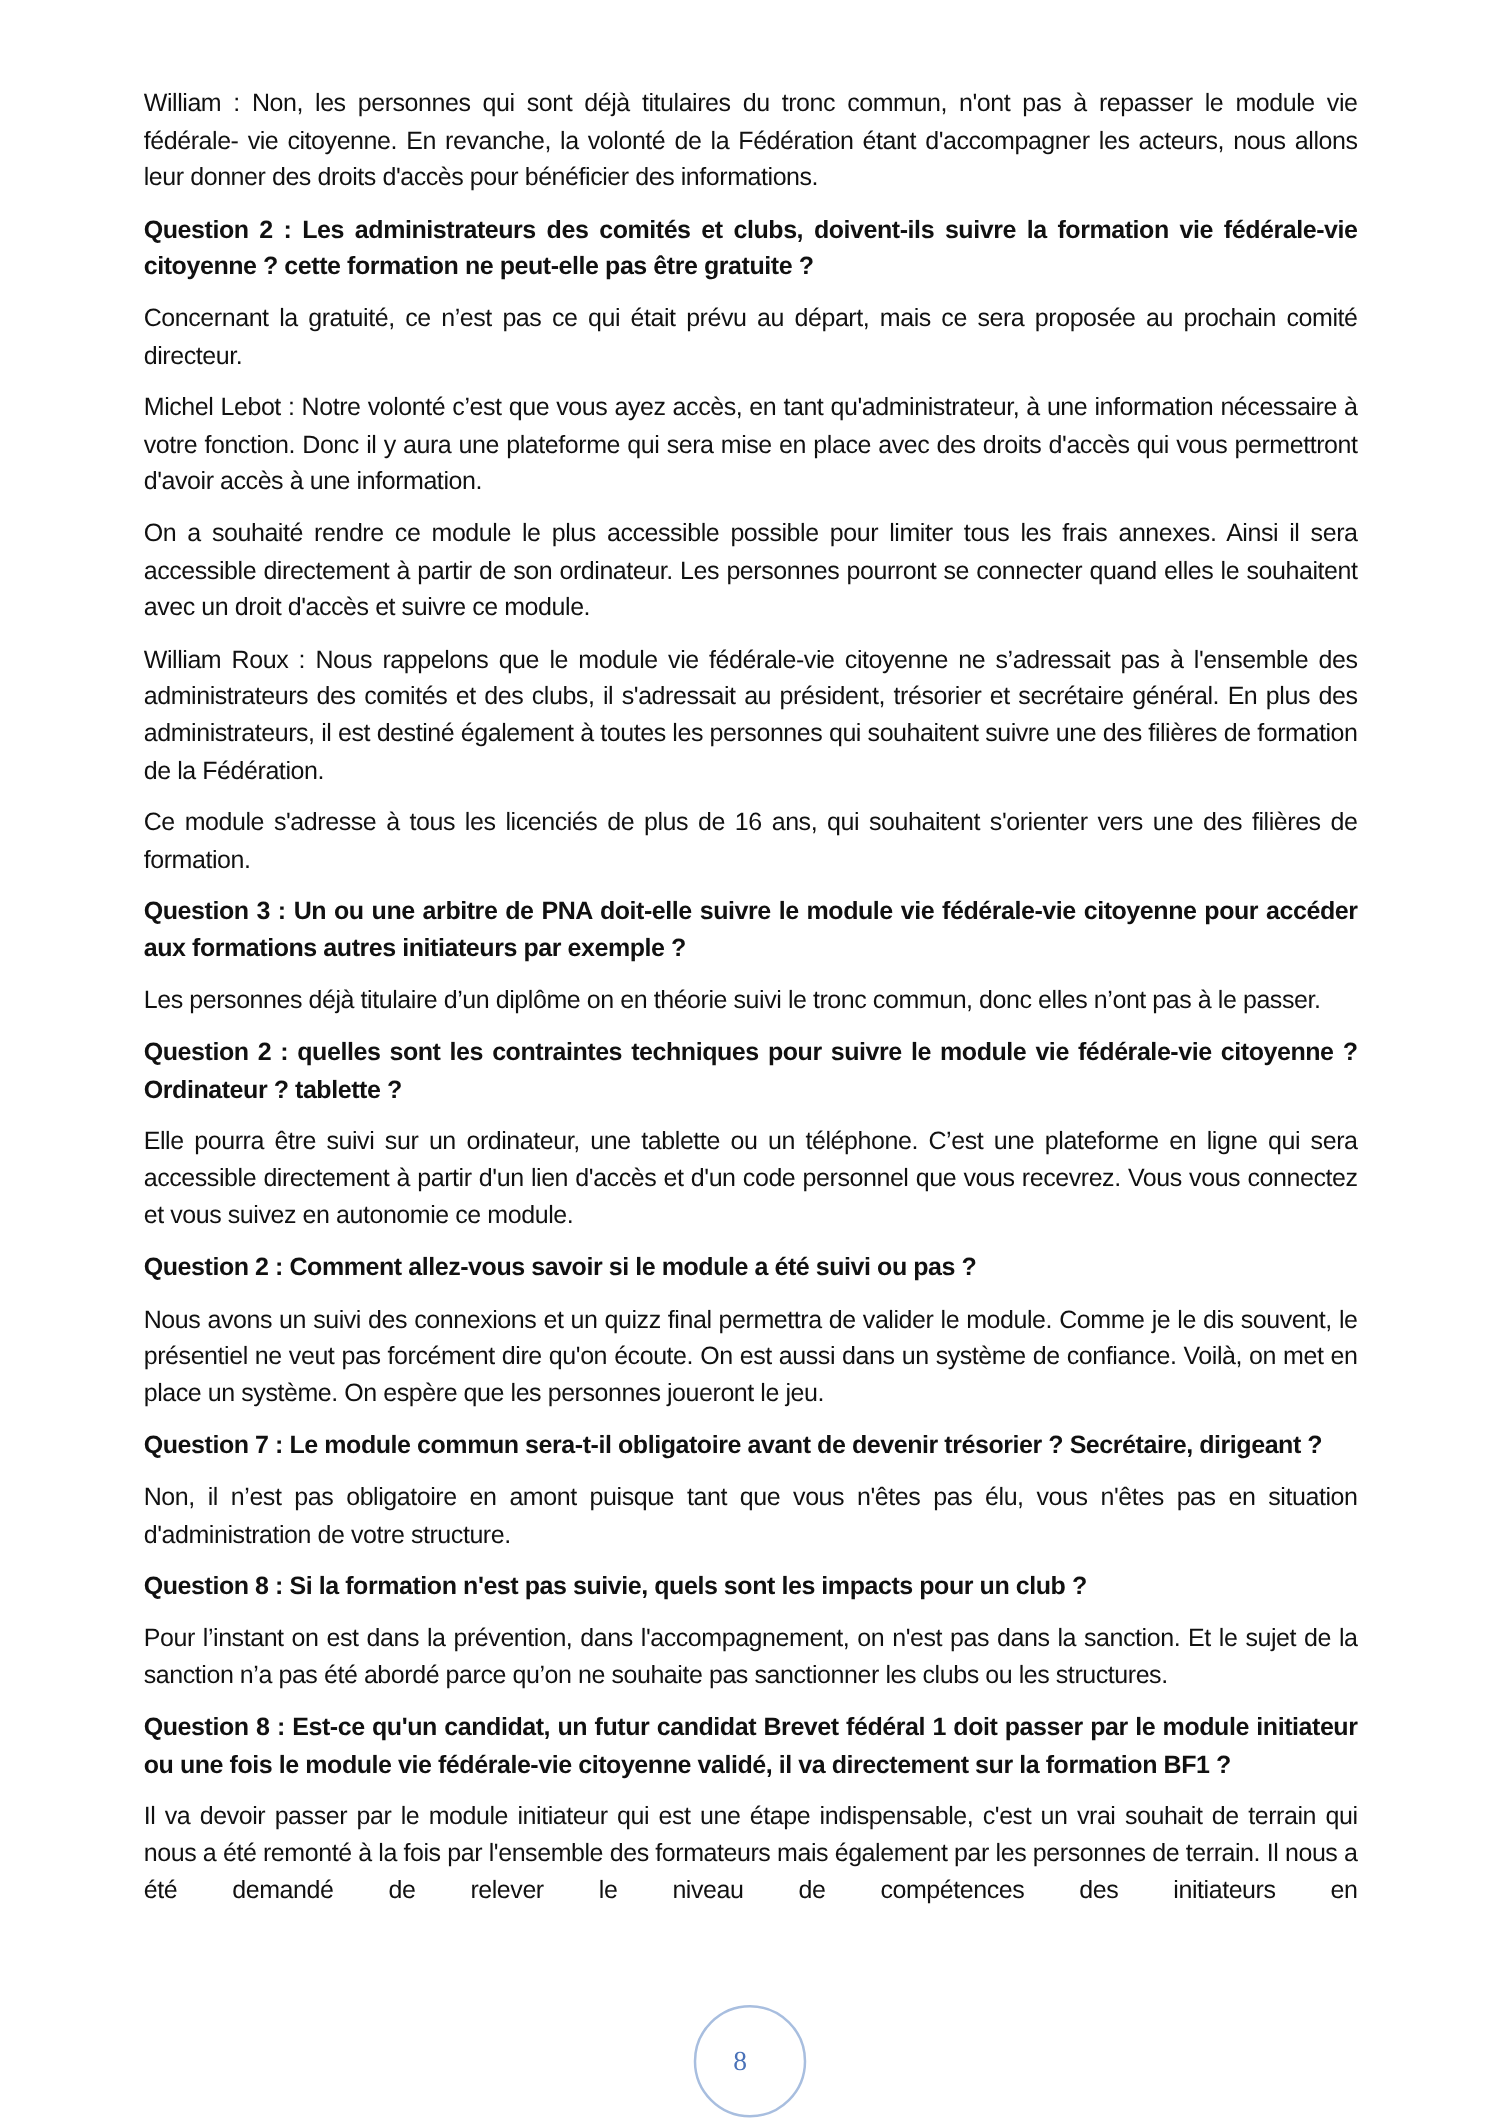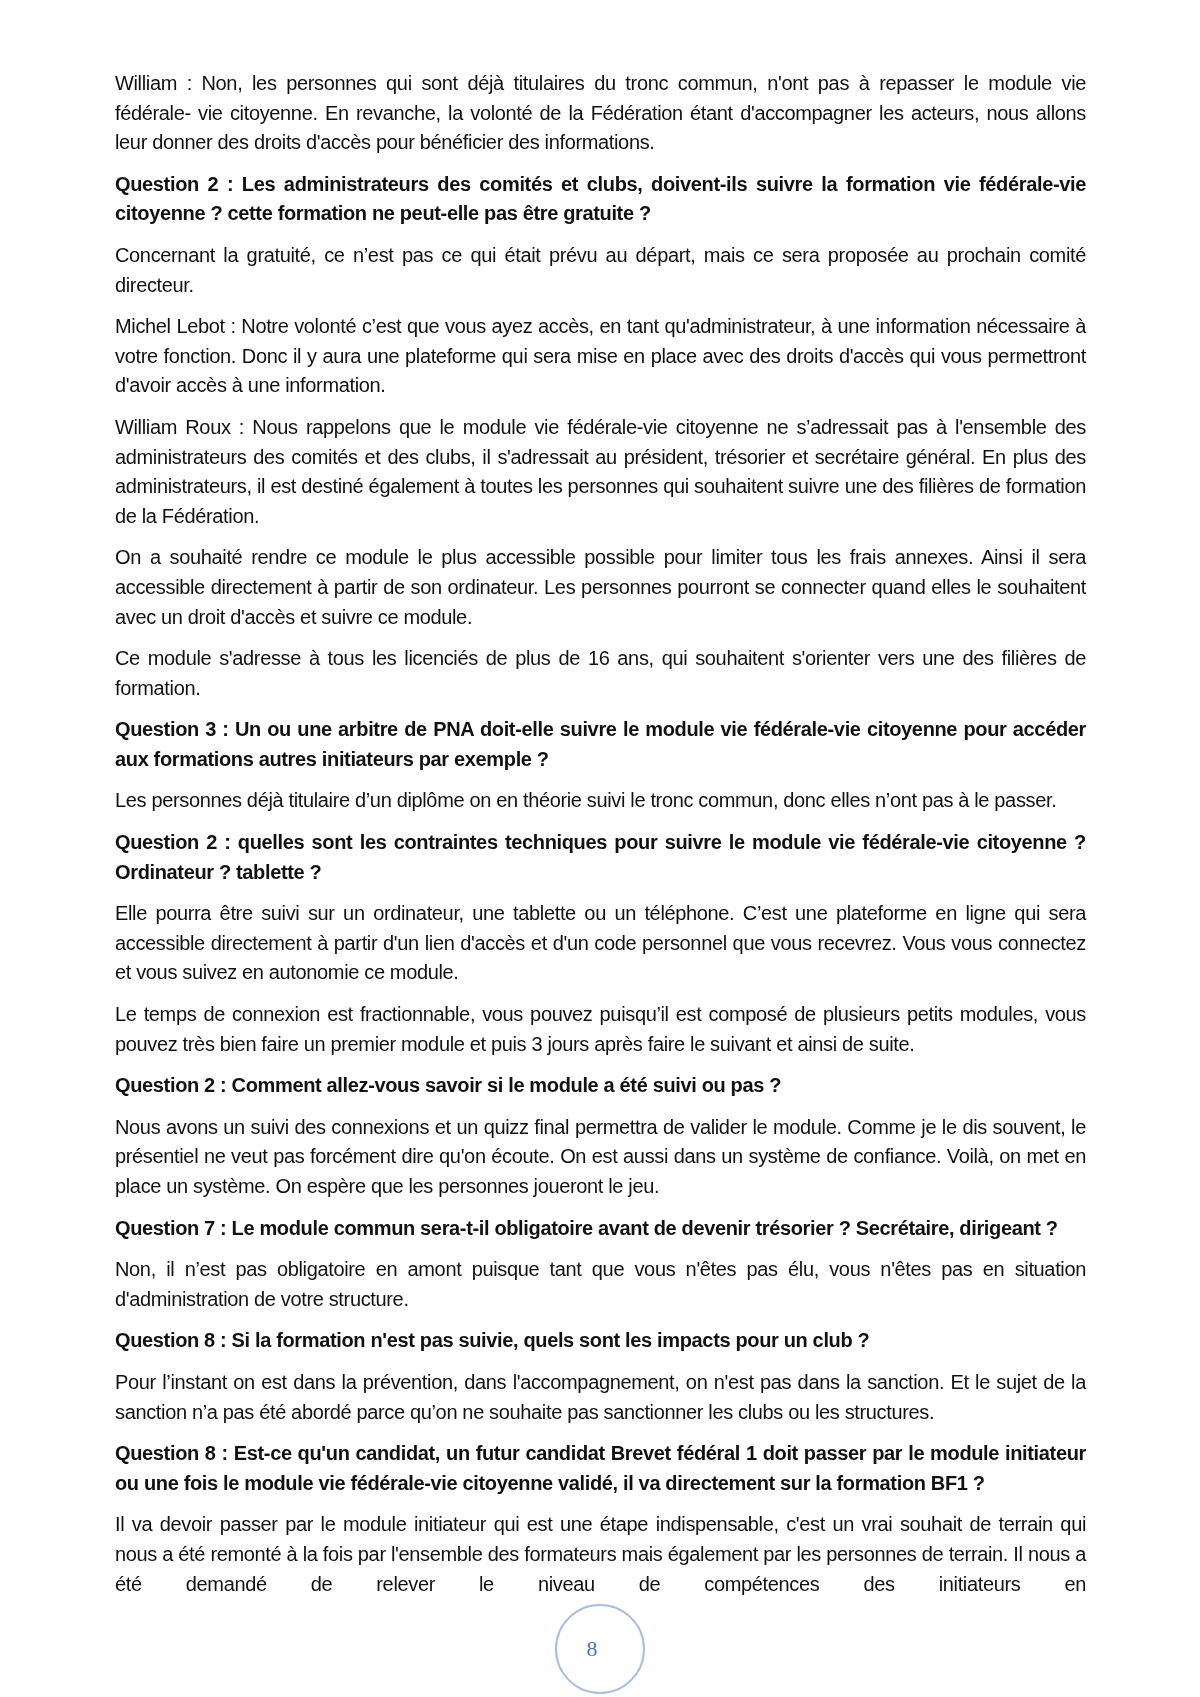--- a/index.html
+++ b/index.html
@@ -42,28 +42,27 @@
   }
 </style>
 </head>
 <body>
 
 <div class="page">
   <p>William : Non, les personnes qui sont déjà titulaires du tronc commun, n'ont pas à repasser le module vie fédérale- vie citoyenne. En revanche, la volonté de la Fédération étant d'accompagner les acteurs, nous allons leur donner des droits d'accès pour bénéficier des informations.</p>
   <p class="q">Question 2 : Les administrateurs des comités et clubs, doivent-ils suivre la formation vie fédérale-vie citoyenne ? cette formation ne peut-elle pas être gratuite ?</p>
   <p>Concernant la gratuité, ce n’est pas ce qui était prévu au départ, mais ce sera proposée au prochain comité directeur.</p>
   <p>Michel Lebot : Notre volonté c’est que vous ayez accès, en tant qu'administrateur, à une information nécessaire à votre fonction. Donc il y aura une plateforme qui sera mise en place avec des droits d'accès qui vous permettront d'avoir accès à une information.</p>
+  <p>On a souhaité rendre ce module le plus accessible possible pour limiter tous les frais annexes. Ainsi il sera accessible directement à partir de son ordinateur. Les personnes pourront se connecter quand elles le souhaitent avec un droit d'accès et suivre ce module.</p>
   <p>William Roux : Nous rappelons que le module vie fédérale-vie citoyenne ne s’adressait pas à l'ensemble des administrateurs des comités et des clubs, il s'adressait au président, trésorier et secrétaire général. En plus des administrateurs, il est destiné également à toutes les personnes qui souhaitent suivre une des filières de formation de la Fédération.</p>
-  <p>On a souhaité rendre ce module le plus accessible possible pour limiter tous les frais annexes. Ainsi il sera accessible directement à partir de son ordinateur. Les personnes pourront se connecter quand elles le souhaitent avec un droit d'accès et suivre ce module.</p>
   <p>Ce module s'adresse à tous les licenciés de plus de 16 ans, qui souhaitent s'orienter vers une des filières de formation.</p>
   <p class="q">Question 3 : Un ou une arbitre de PNA doit-elle suivre le module vie fédérale-vie citoyenne pour accéder aux formations autres initiateurs par exemple ?</p>
   <p>Les personnes déjà titulaire d’un diplôme on en théorie suivi le tronc commun, donc elles n’ont pas à le passer.</p>
   <p class="q">Question 2 : quelles sont les contraintes techniques pour suivre le module vie fédérale-vie citoyenne ? Ordinateur ? tablette ?</p>
   <p>Elle pourra être suivi sur un ordinateur, une tablette ou un téléphone. C’est une plateforme en ligne qui sera accessible directement à partir d'un lien d'accès et d'un code personnel que vous recevrez. Vous vous connectez et vous suivez en autonomie ce module.</p>
-  <p>Le temps de connexion est fractionnable, vous pouvez puisqu’il est composé de plusieurs petits modules, vous pouvez très bien faire un premier module et puis 3 jours après faire le suivant et ainsi de suite.</p>
   <p class="q">Question 2 : Comment allez-vous savoir si le module a été suivi ou pas ?</p>
   <p>Nous avons un suivi des connexions et un quizz final permettra de valider le module. Comme je le dis souvent, le présentiel ne veut pas forcément dire qu'on écoute. On est aussi dans un système de confiance. Voilà, on met en place un système. On espère que les personnes joueront le jeu.</p>
   <p class="q">Question 7 : Le module commun sera-t-il obligatoire avant de devenir trésorier ? Secrétaire, dirigeant ?</p>
   <p>Non, il n’est pas obligatoire en amont puisque tant que vous n'êtes pas élu, vous n'êtes pas en situation d'administration de votre structure.</p>
   <p class="q">Question 8 : Si la formation n'est pas suivie, quels sont les impacts pour un club ?</p>
   <p>Pour l’instant on est dans la prévention, dans l'accompagnement, on n'est pas dans la sanction. Et le sujet de la sanction n’a pas été abordé parce qu’on ne souhaite pas sanctionner les clubs ou les structures.</p>
   <p class="q">Question 8 : Est-ce qu'un candidat, un futur candidat Brevet fédéral 1 doit passer par le module initiateur ou une fois le module vie fédérale-vie citoyenne validé, il va directement sur la formation BF1 ?</p>
   <p class="last-line-justify">Il va devoir passer par le module initiateur qui est une étape indispensable, c'est un vrai souhait de terrain qui nous a été remonté à la fois par l'ensemble des formateurs mais également par les personnes de terrain. Il nous a été demandé de relever le niveau de compétences des initiateurs en</p>
 </div>
 

